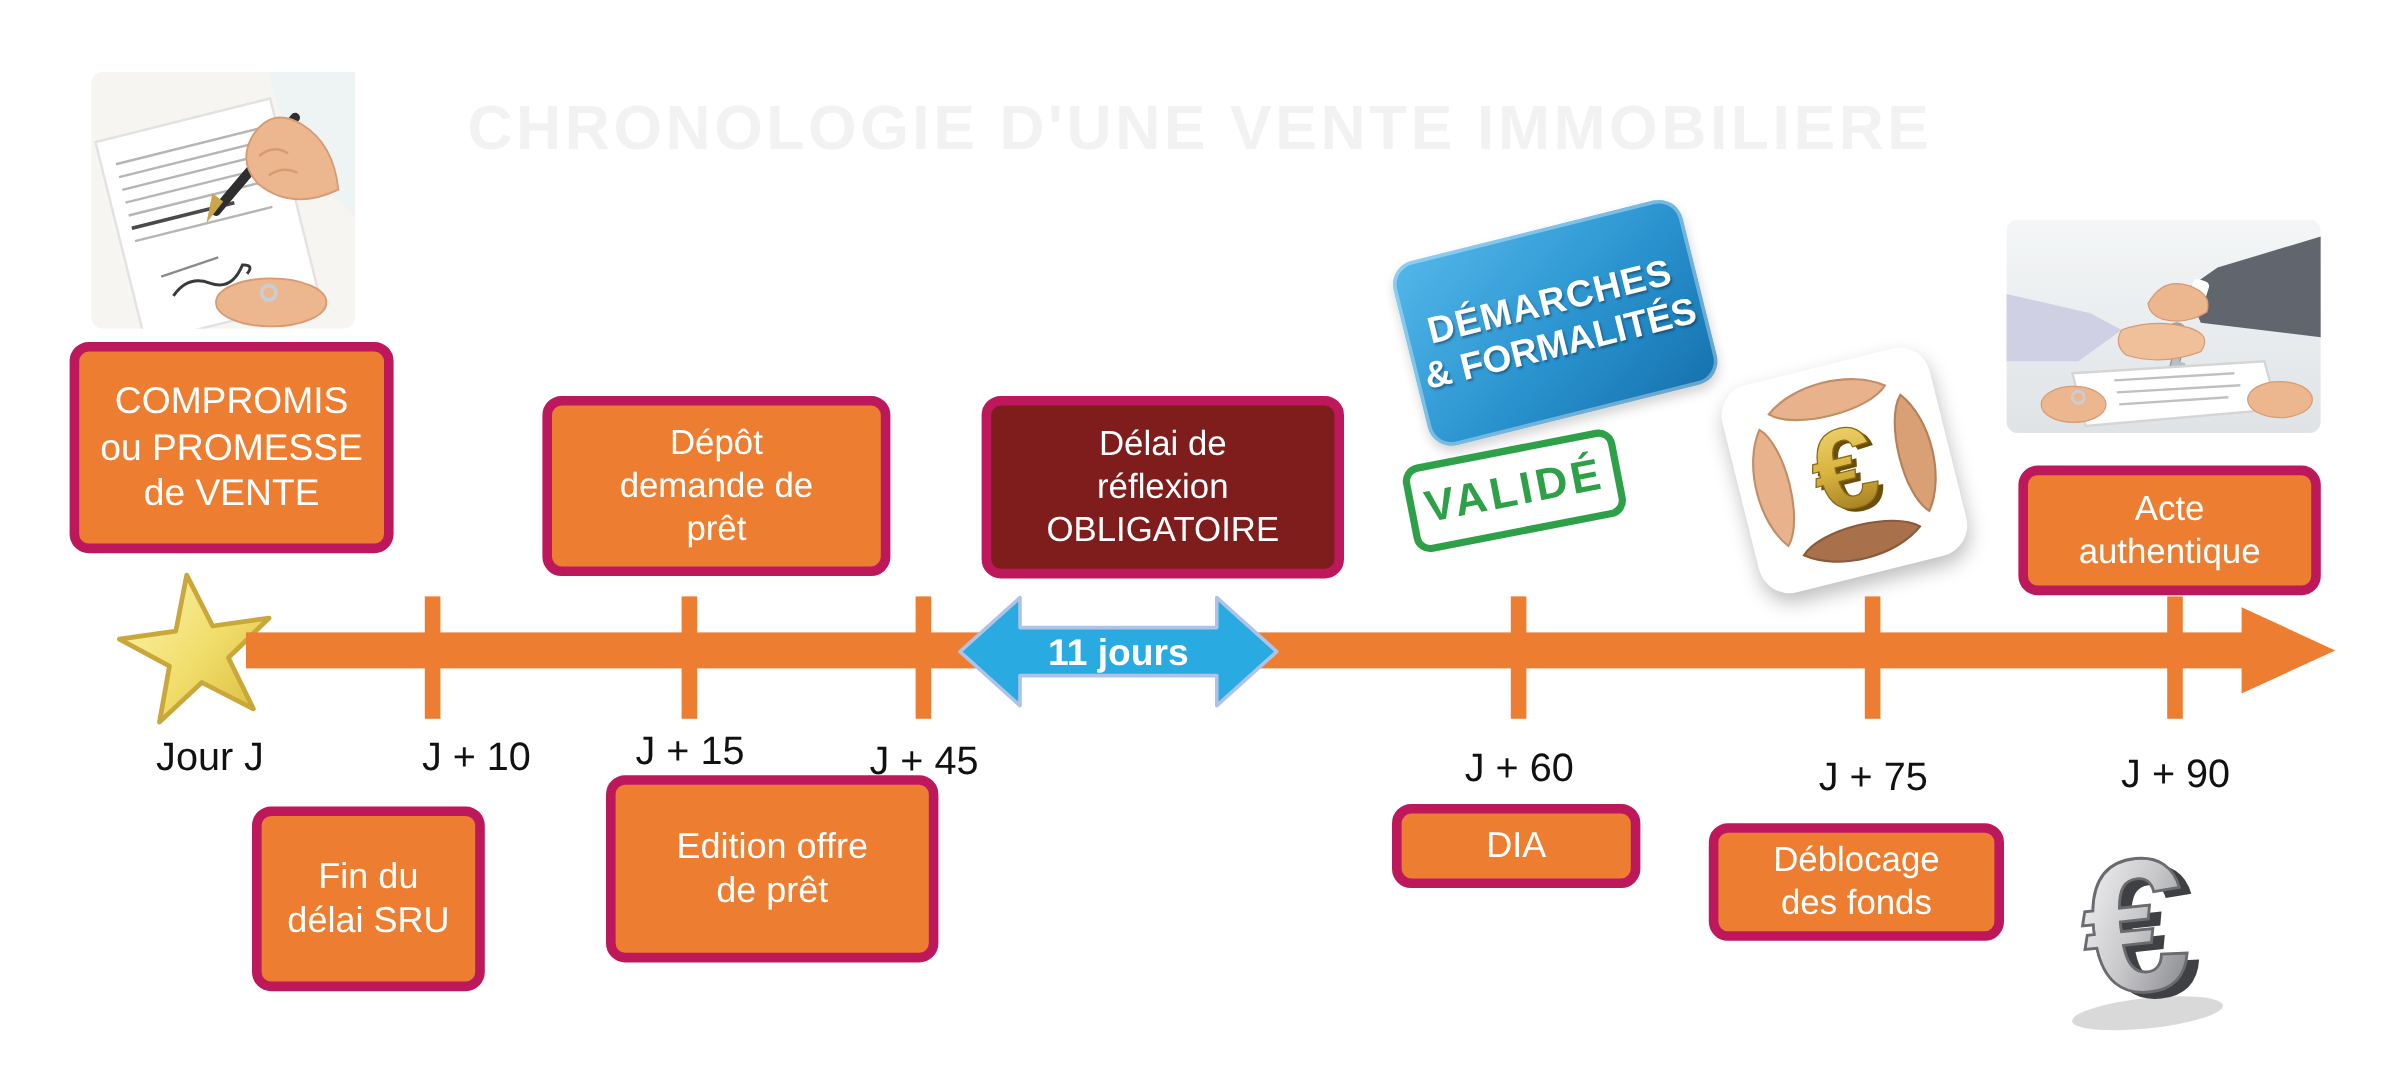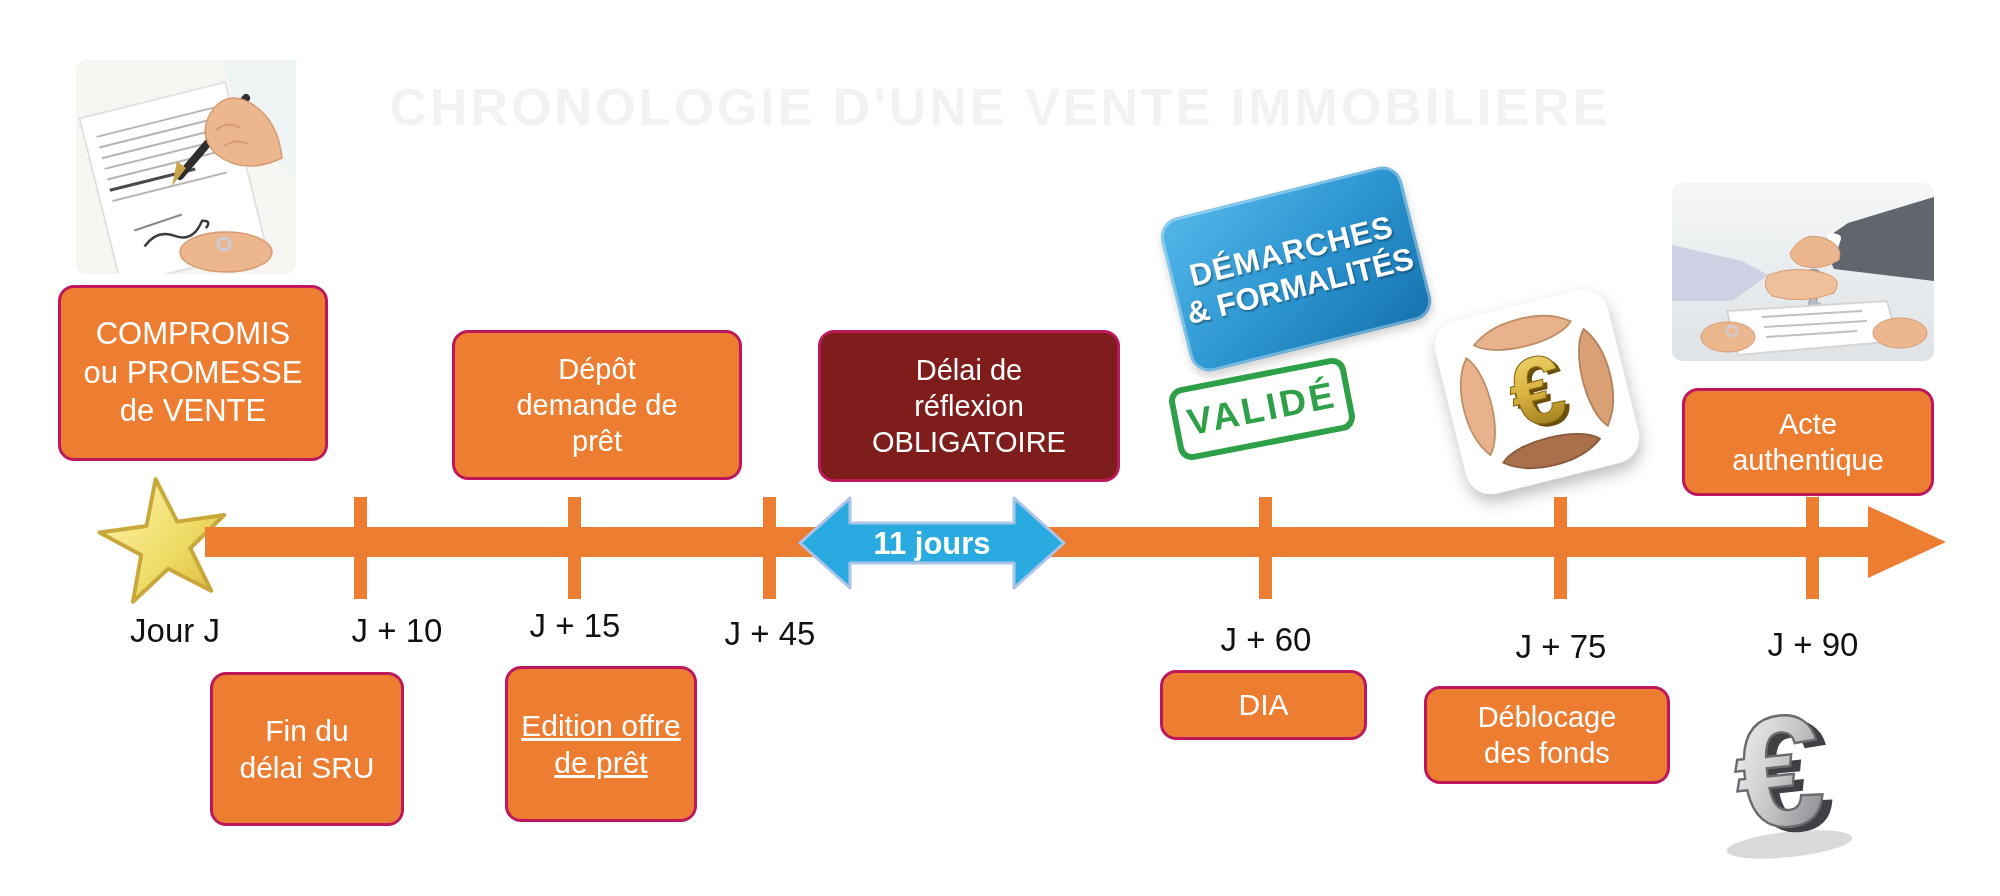--- a/index.html
+++ b/index.html
@@ -9,21 +9,21 @@
   }
   
   .faint-title{
     position:absolute;left:400px;top:74px;width:1200px;height:66px;
     display:flex;align-items:center;justify-content:center;
     font-size:52px;font-weight:bold;letter-spacing:3px;color:#f2f2f2;
     white-space:nowrap;
   }
   
   .obox{
-    position:absolute;background:#ED7D31;border:3px solid #be185d;border-radius:16px;
+    position:absolute;background:#ED7D31;border:8px solid #be185d;border-radius:16px;
     color:#fff;display:flex;align-items:center;justify-content:center;text-align:center;
     line-height:1.25;box-sizing:border-box;
   }
   .obox .txt{white-space:pre-line;}
   .bbox{background:#7f1d1d;}
   
   .tl-bar{position:absolute;left:205px;top:527px;width:1668px;height:30px;background:#ED7D31;}
   .tl-head{
     position:absolute;left:1868px;top:506px;width:0;height:0;
     border-top:36px solid transparent;border-bottom:36px solid transparent;border-left:78px solid #ED7D31;
@@ -203,21 +203,21 @@
   <div class="dlabel" style="left:575px;top:607px;">J + 15</div>
   <div class="dlabel" style="left:770px;top:615px;">J + 45</div>
   <div class="dlabel" style="left:1266px;top:621px;">J + 60</div>
   <div class="dlabel" style="left:1561px;top:628px;">J + 75</div>
   <div class="dlabel" style="left:1813px;top:626px;">J + 90</div>
 
   <div class="obox" style="left:210px;top:672px;width:194px;height:154px;font-size:30px;">
     <span class="txt">Fin du
 délai SRU</span>
   </div>
-  <div class="obox" style="left:505px;top:666px;width:192px;height:156px;font-size:30px;text-decoration:underline;">
+  <div class="obox" style="left:505px;top:646px;width:277px;height:156px;font-size:30px;">
     <span class="txt">Edition offre
 de prêt</span>
   </div>
   <div class="obox" style="left:1160px;top:670px;width:207px;height:70px;font-size:30px;">
     <span class="txt">DIA</span>
   </div>
   <div class="obox" style="left:1424px;top:686px;width:246px;height:98px;font-size:29px;">
     <span class="txt">Déblocage
 des fonds</span>
   </div>

